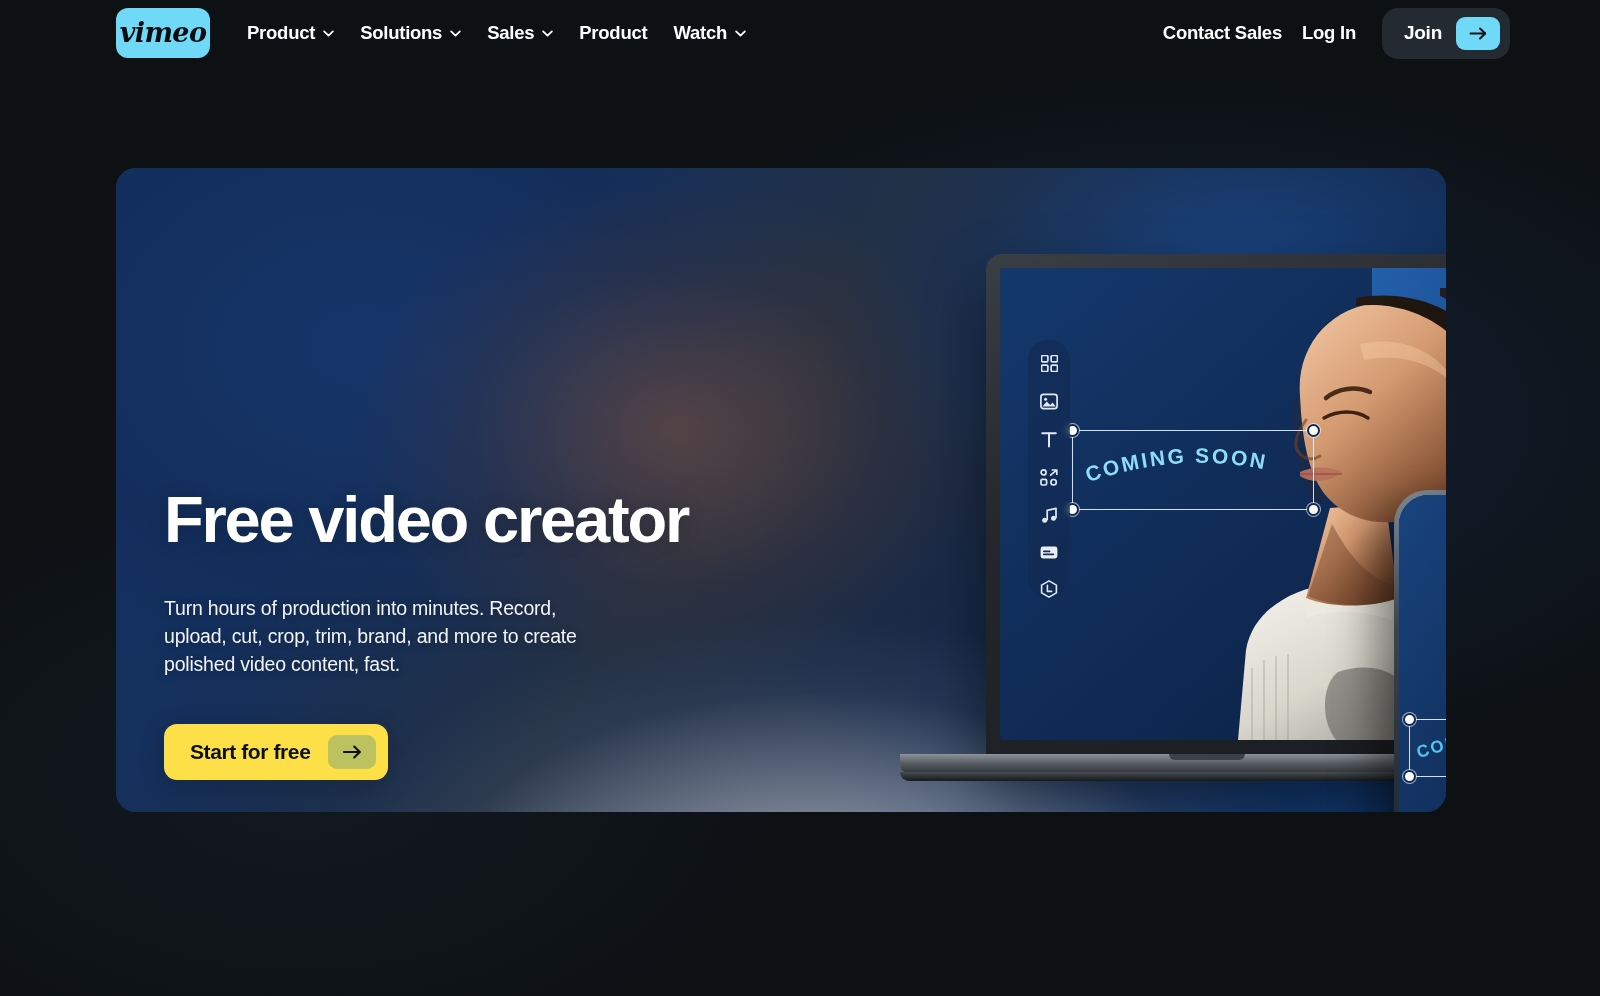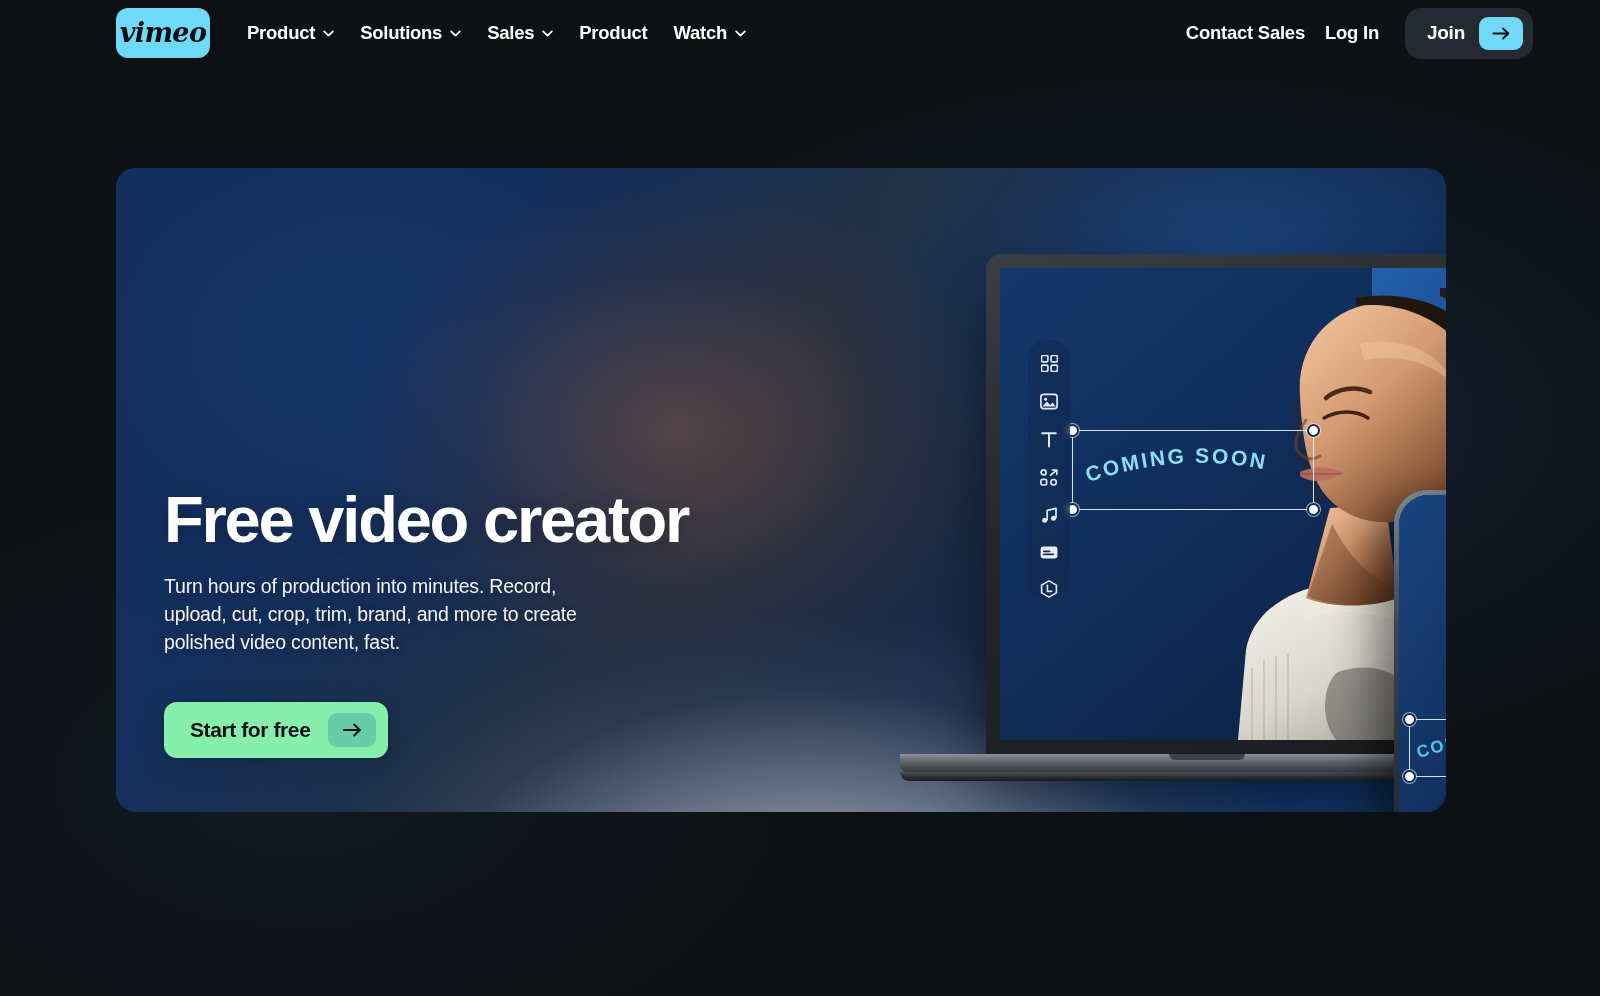--- a/index.html
+++ b/index.html
@@ -82,21 +82,21 @@
     white-space: nowrap;
   }
   .chev {
     width: 11px; height: 7px;
     display: block;
     flex-shrink: 0;
   }
 
   .nav-right {
     margin-left: auto;
-    margin-right: 67px;
+    margin-right: 90px;
     display: flex;
     align-items: center;
     gap: 0;
   }
   .link-btn {
     color: #ffffff;
     font-size: 18.5px;
     font-weight: 600;
     letter-spacing: -0.25px;
     padding: 8px 10px;
@@ -167,35 +167,35 @@
   }
   .headline {
     color: #ffffff;
     font-size: 65px;
     line-height: 1.04;
     font-weight: 700;
     letter-spacing: -2.2px;
     text-shadow: 0 2px 18px rgba(0,0,0,0.22);
   }
   .subcopy {
-    margin-top: 18px;
+    margin-top: 40px;
     color: #f2f4f7;
     font-size: 19.5px;
     line-height: 1.45;
     font-weight: 400;
     letter-spacing: -0.2px;
     max-width: 440px;
     text-shadow: 0 1px 10px rgba(0,0,0,0.28);
   }
   .cta {
     margin-top: 46px;
     display: inline-flex;
     align-items: center;
     gap: 18px;
-    background: #86efac;
+    background: #fde047;
     border-radius: 13px;
     padding: 11px 12px 11px 26px;
     cursor: pointer;
     border: none;
     box-shadow: 0 6px 26px rgba(0,0,0,0.18);
   }
   .cta-label {
     color: #0c1116;
     font-size: 21px;
     font-weight: 600;

